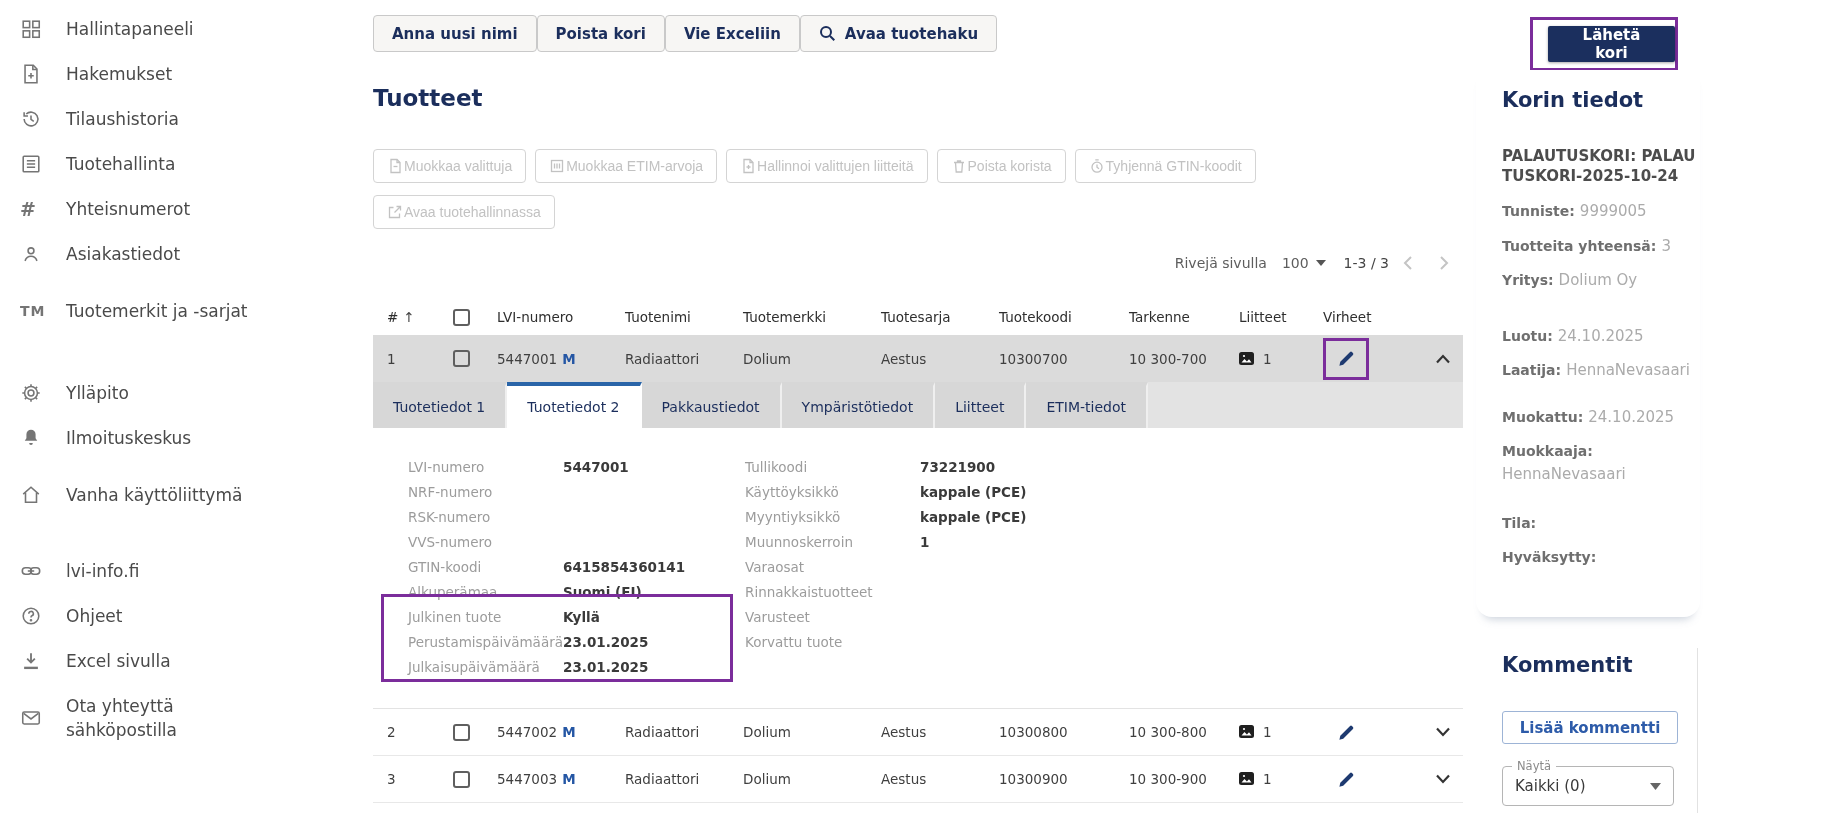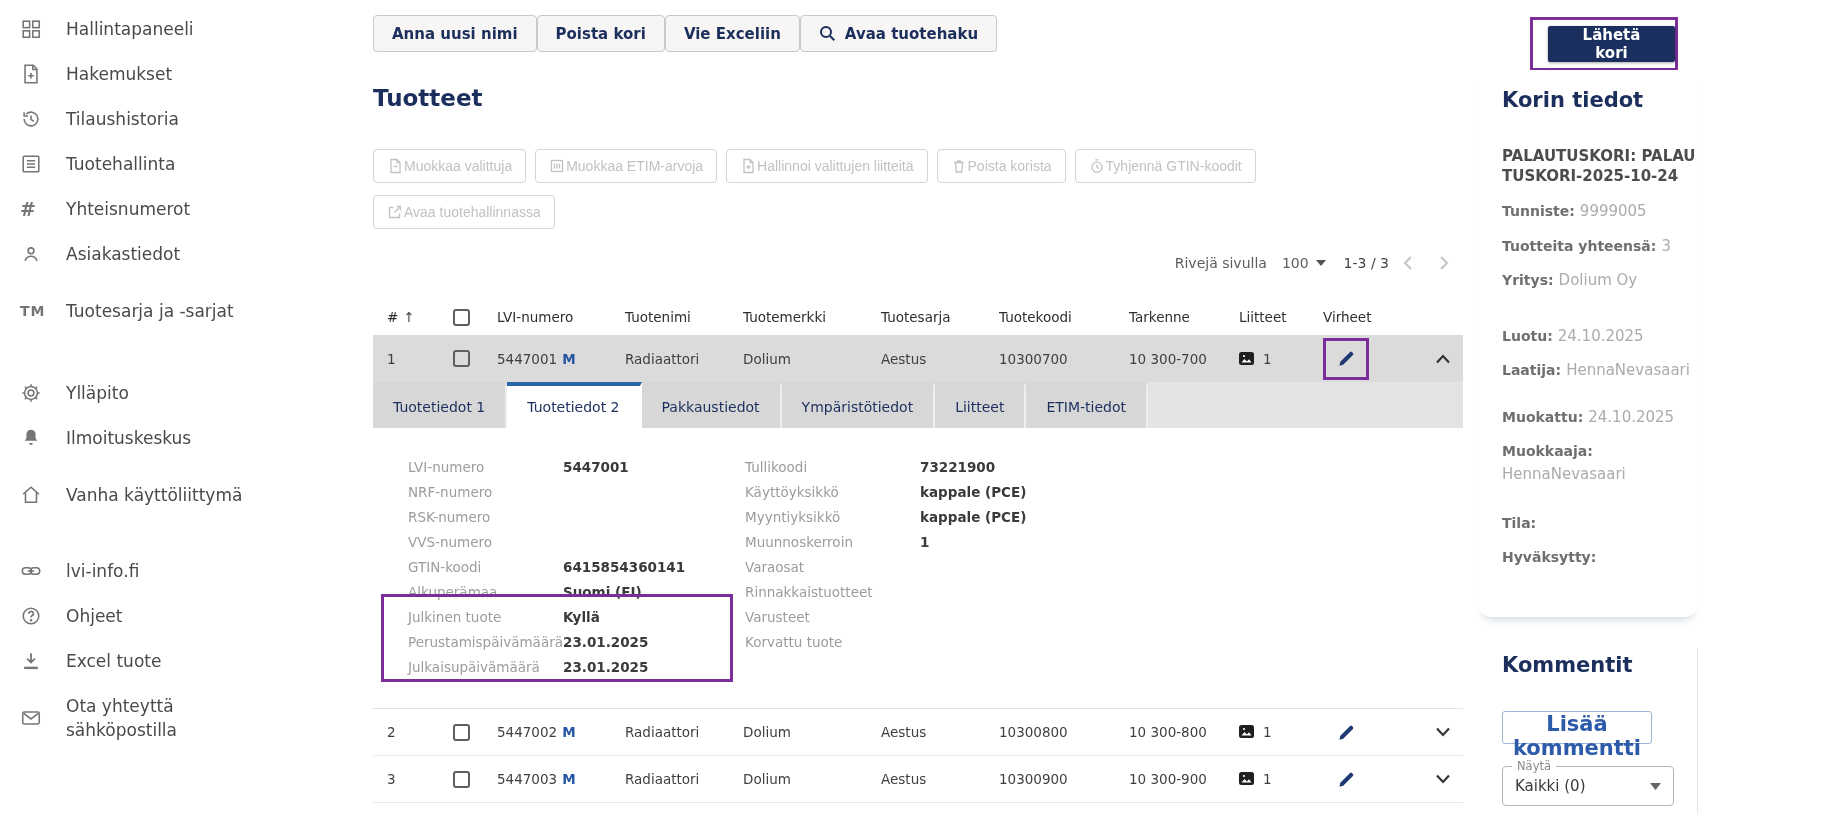--- a/index.html
+++ b/index.html
@@ -79,22 +79,22 @@
   .cart-title { font-size:21px; font-weight:bold; color:#1b2e5c; }
   .cart-name { margin-top:34px; font-size:15px; font-weight:bold; color:#4c4c4c; line-height:20px;
                width:198px; word-break:break-all; }
   .cfield { font-size:14px; }
   .clabel { font-weight:bold; color:#6f6f6f; }
   .cval { color:#ababab; font-size:15px; margin-left:5px; }
   .cval.block { display:block; margin-left:0; margin-top:6px; }
   .mt16{margin-top:16px;} .mt17{margin-top:17px;} .mt29{margin-top:29px;} .mt30{margin-top:38px;} .mt31{margin-top:31px;}
   .comments { position:absolute; left:6px; top:640px; width:224px; padding:13px 0 0 26px; }
   .comments-title { font-size:21px; font-weight:bold; color:#1b2e5c; }
-  .add-btn { display:block; margin-top:34px; width:150px; height:33px; background:#fff; border:1px solid #9db4d6;
-             border-radius:3px; color:#2d5ba9; font-weight:bold; font-size:21px; cursor:pointer; font-family:inherit; }
+  .add-btn { display:block; margin-top:34px; width:176px; height:33px; background:#fff; border:1px solid #9db4d6;
+             border-radius:3px; color:#2d5ba9; font-weight:bold; font-size:15px; cursor:pointer; font-family:inherit; }
   .filter { position:relative; margin-top:22px; width:172px; height:40px; border:1px solid #b5b5b5; border-radius:4px;
             display:flex; align-items:center; padding:0 12px; cursor:pointer; background:#fff; }
   .filter-label { position:absolute; top:-8px; left:9px; background:#fff; padding:0 5px; font-size:11.5px; color:#8a8a8a; }
   .filter-value { font-size:15px; color:#3a3a3a; flex:1; }
   .vline { position:absolute; left:227px; top:648px; width:1px; height:165px; background:#e2e2e2; }
   svg { display:block; }
 </style>
 </head>
 <body>
 
@@ -151,21 +151,21 @@
           <circle cx="12" cy="8.5" r="3.2"></circle>
           <path d="M5.5 19.5c1.3-3.6 4-5 6.5-5s5.2 1.4 6.5 5"></path>
         </svg>
     </span>
       <span class="slabel">Asiakastiedot</span>
   </div>
   <div class="side-item double">
     <span class="sicon">
         <span class="glyph tm">TM</span>
       </span>
-    <span class="slabel">Tuotesarja ja -sarjat</span>
+    <span class="slabel">Tuotemerkit ja -sarjat</span>
   </div>
   <div class="sgap1"></div>
   <div class="side-item">
     <span class="sicon">
       <svg width="22" height="22" viewBox="0 0 24 24" fill="none" stroke="#757575" stroke-width="1.7">
           <circle cx="12" cy="12" r="3.2"></circle>
           <circle cx="12" cy="12" r="7"></circle>
           <path d="M12 2.5V5M12 19v2.5M2.5 12H5M19 12h2.5M5.3 5.3l1.8 1.8M16.9 16.9l1.8 1.8M18.7 5.3l-1.8 1.8M7.1 16.9l-1.8 1.8"></path>
         </svg>
     </span>
@@ -210,21 +210,21 @@
     </span>
       <span class="slabel">Ohjeet</span>
   </div>
   <div class="side-item">
     <span class="sicon">
       <svg width="22" height="22" viewBox="0 0 24 24" fill="none" stroke="#757575" stroke-width="2">
           <path d="M12 3.5v10M7.8 9.5l4.2 4.2 4.2-4.2"></path>
           <path d="M4.5 19.5h15" stroke-width="2.6"></path>
         </svg>
     </span>
-      <span class="slabel">Excel tuote</span>
+      <span class="slabel">Excel sivulla</span>
   </div>
   <div class="side-item double">
     <span class="sicon">
       <svg width="22" height="22" viewBox="0 0 24 24" fill="none" stroke="#757575" stroke-width="1.7">
           <rect x="3" y="5.5" width="18" height="13" rx="1.5"></rect>
           <path d="M4 7l8 6 8-6"></path>
         </svg>
     </span>
       <span class="slabel">Ota yhteyttä sähköpostilla</span>
   </div>

